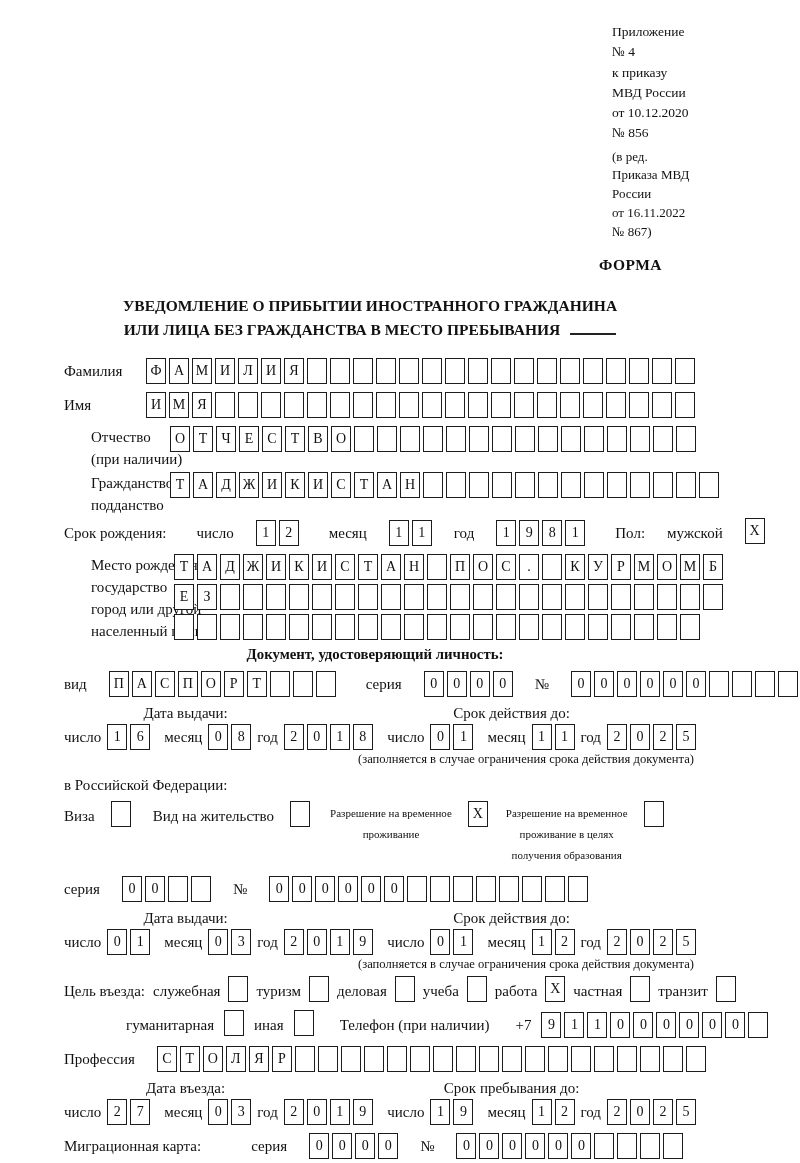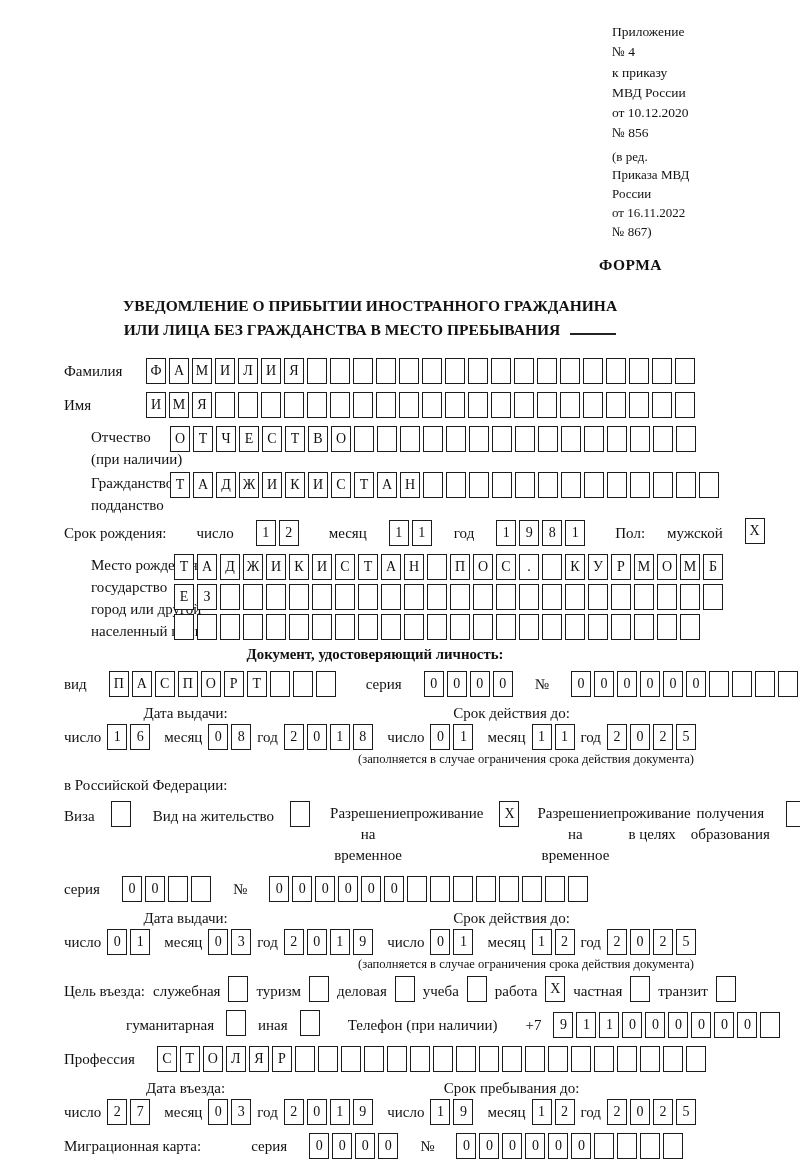--- a/index.html
+++ b/index.html
@@ -41,21 +41,21 @@
   .dcol.right { flex:1; }
   .dhead { text-align:center; font-size:15px; margin-bottom:2px; }
   .dcol.left .dhead { padding-right:80px; }
   .dcol.right .dhead { padding-right:60px; }
   .dline { display:flex; align-items:flex-start; column-gap:6px; }
   .note { font-size:12.6px; text-align:right; padding-right:2px; margin-bottom:6px; }
   .intro { font-size:15px; line-height:1.6; }
 
   .opts { column-gap:0; margin-top:6px; margin-bottom:10px; }
   .opt { display:flex; align-items:flex-start; column-gap:16px; }
-  .optlines { display:flex; flex-direction:row; text-align:center; font-size:15px; line-height:21px; }
+  .optlines { display:flex; flex-direction:column; text-align:center; font-size:11px; line-height:21px; }
   .legal { margin-bottom:0; }
   .gap-s { margin-left:8px; } .gap-m { margin-left:16px; } .gap-l { margin-left:28px; }
 </style>
 </head>
 <body>
 
 <div class="page">
 
   <div class="hdr">
     <div>Приложение № 4</div>
@@ -513,21 +513,21 @@
     <span class="lbl">учеба</span>
     <div class="cell cb"></div>
     <span class="lbl">работа</span>
     <div class="cell cb">X</div>
     <span class="lbl">частная</span>
     <div class="cell cb"></div>
     <span class="lbl">транзит</span>
     <div class="cell cb"></div>
   </div>
 
-  <div class="frow" style="column-gap:10px;gap:12px;">
+  <div class="frow" style="column-gap:10px;">
     <span class="lbl" style="margin-left:62px;">гуманитарная</span>
     <div class="cell cb"></div>
     <span class="lbl">иная</span>
     <div class="cell cb"></div>
     <span class="lbl gap-m">Телефон (при наличии)</span>
     <span class="lbl gap-m">+7</span>
     <div class="boxes">
         <div class="cell">9</div>
         <div class="cell">1</div>
         <div class="cell">1</div>

